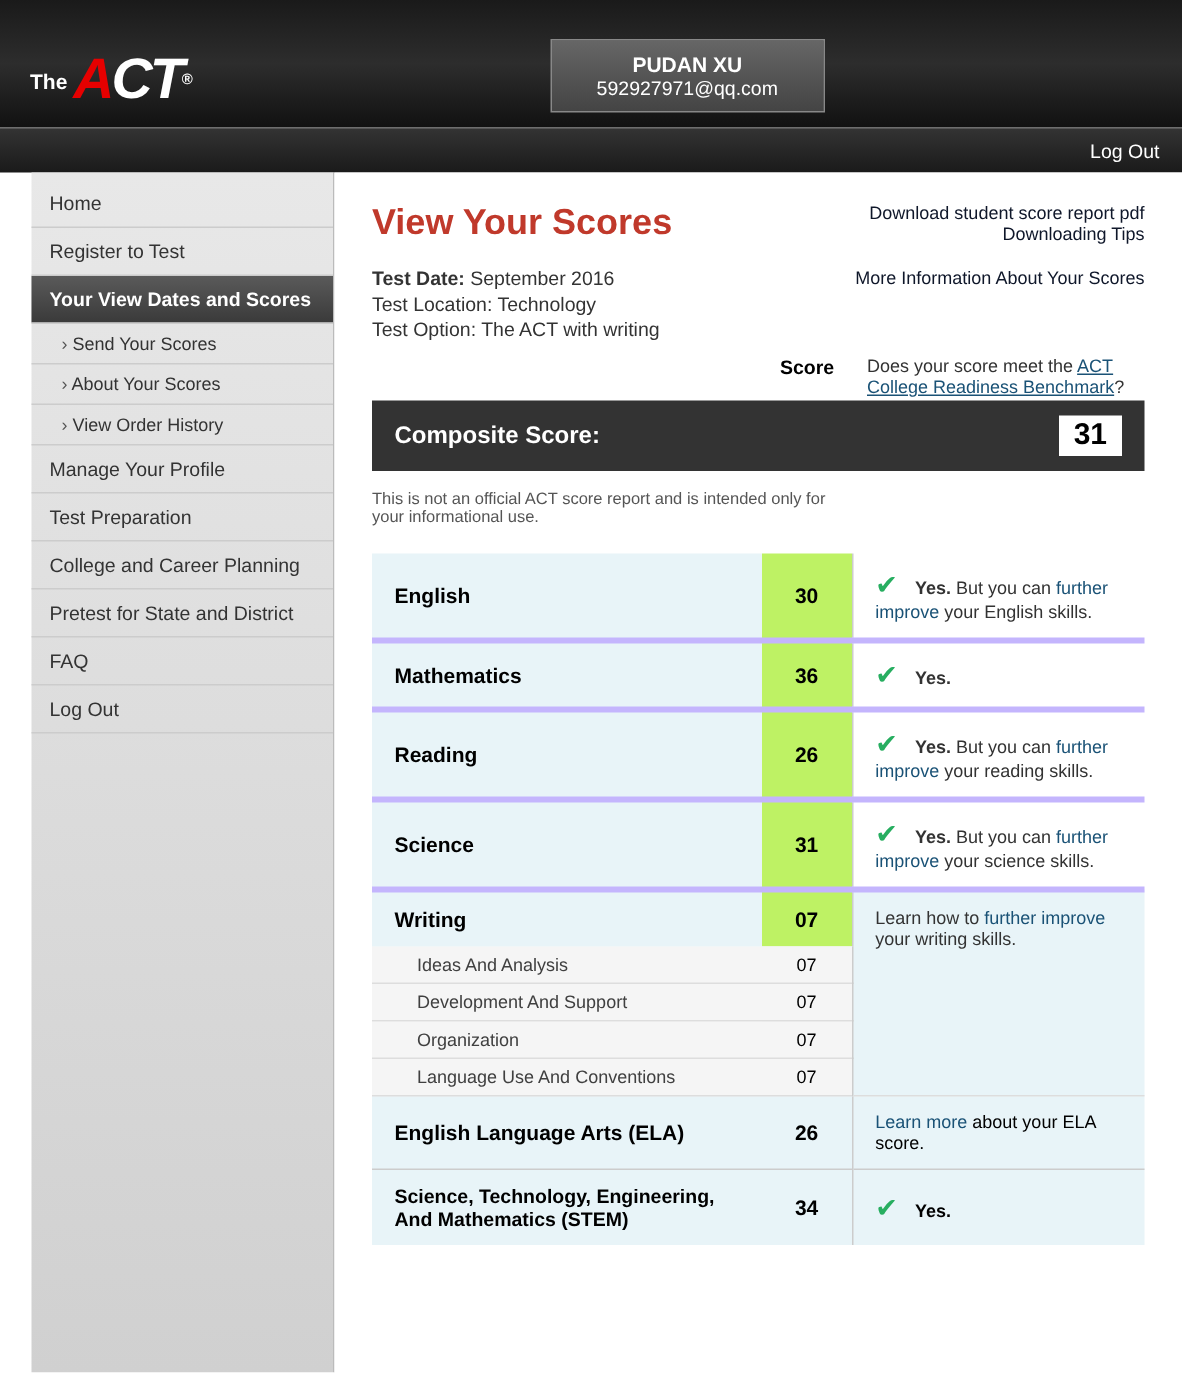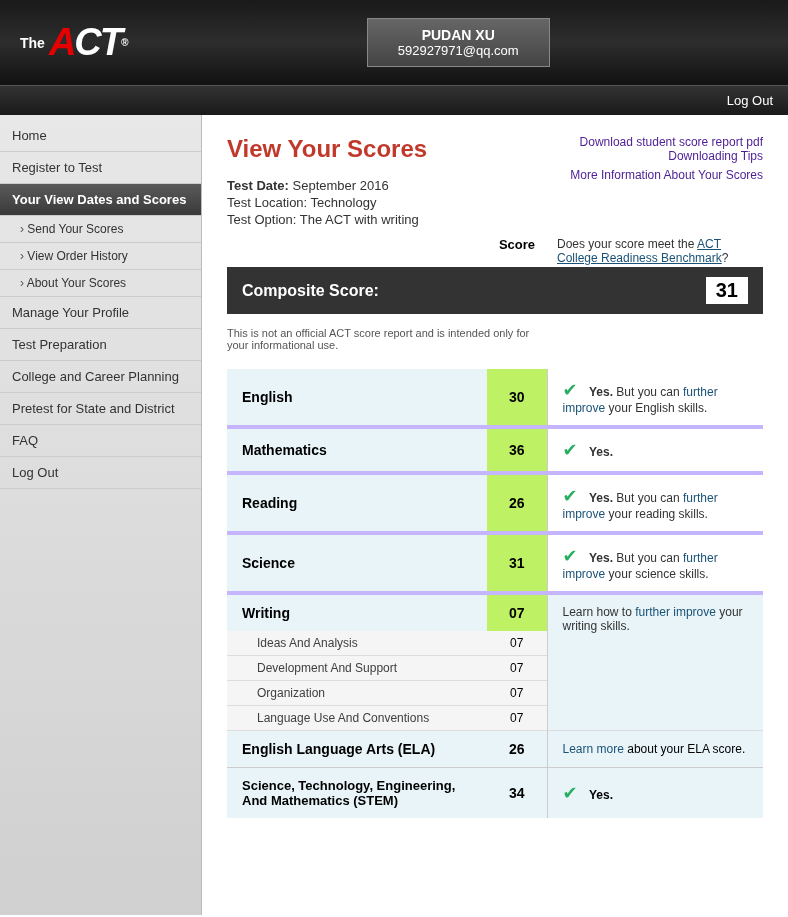--- a/index.html
+++ b/index.html
@@ -2,21 +2,21 @@
 <html><head>
   <meta charset="utf-8">
   <style>
     * { margin: 0; padding: 0; box-sizing: border-box; }
     body { font-family: Arial, sans-serif; font-size: 13px; background: #fff; width: 788px; }
 
     
     .header {
       background: linear-gradient(180deg, #1a1a1a 0%, #2d2d2d 50%, #111 100%);
       display: flex;
-      align-items: center;
+      align-items: flex-end;
       padding: 10px 20px;
       height: 85px;
     }
     .act-logo {
       color: #fff;
       font-size: 28px;
       font-weight: bold;
       font-style: italic;
       margin-right: 20px;
       display: flex;
@@ -51,20 +51,21 @@
       text-decoration: none;
       cursor: pointer;
       background: none;
       border: none;
     }
 
     
     .main-layout {
       display: flex;
       min-height: 800px;
+      padding-left: 21px;
     }
 
     
     .sidebar {
       width: 202px;
       min-width: 202px;
       background: linear-gradient(180deg, #e8e8e8 0%, #d0d0d0 100%);
       border-right: 1px solid #bbb;
       padding-top: 5px;
     }
@@ -106,22 +107,22 @@
     }
     .test-info { margin-bottom: 10px; }
     .test-info p { font-size: 13px; color: #333; margin-bottom: 2px; }
     .test-info .bold { font-weight: bold; }
 
     .top-links {
       float: right;
       text-align: right;
       font-size: 12px;
     }
-    .top-links a { color: #4c1d95; text-decoration: none; display: block; }
-    .top-links .more-link { margin-top: 5px; }
+    .top-links a { color: #0f172a; text-decoration: none; display: block; }
+    .top-links .more-link { margin-top: 15px; }
 
     
     .composite-row {
       display: flex;
       align-items: center;
       background: #333;
       color: #fff;
       font-weight: bold;
       font-size: 16px;
       padding: 10px 15px;
@@ -235,22 +236,22 @@
   <button class="logout-btn">Log Out</button>
 </div>
 
 <div class="main-layout">
 
   <div class="sidebar">
     <div class="sidebar-item">Home</div>
     <div class="sidebar-item">Register to Test</div>
     <div class="sidebar-item active">Your View Dates and Scores</div>
     <div class="sidebar-subitem">Send Your Scores</div>
+    <div class="sidebar-subitem">About Your Scores</div>
     <div class="sidebar-subitem">View Order History</div>
-    <div class="sidebar-subitem">About Your Scores</div>
     <div class="sidebar-item">Manage Your Profile</div>
     <div class="sidebar-item">Test Preparation</div>
     <div class="sidebar-item">College and Career Planning</div>
     <div class="sidebar-item">Pretest for State and District</div>
     <div class="sidebar-item">FAQ</div>
     <div class="sidebar-item">Log Out</div>
   </div>
 
   <div class="content">
     <div class="content-wrapper">

